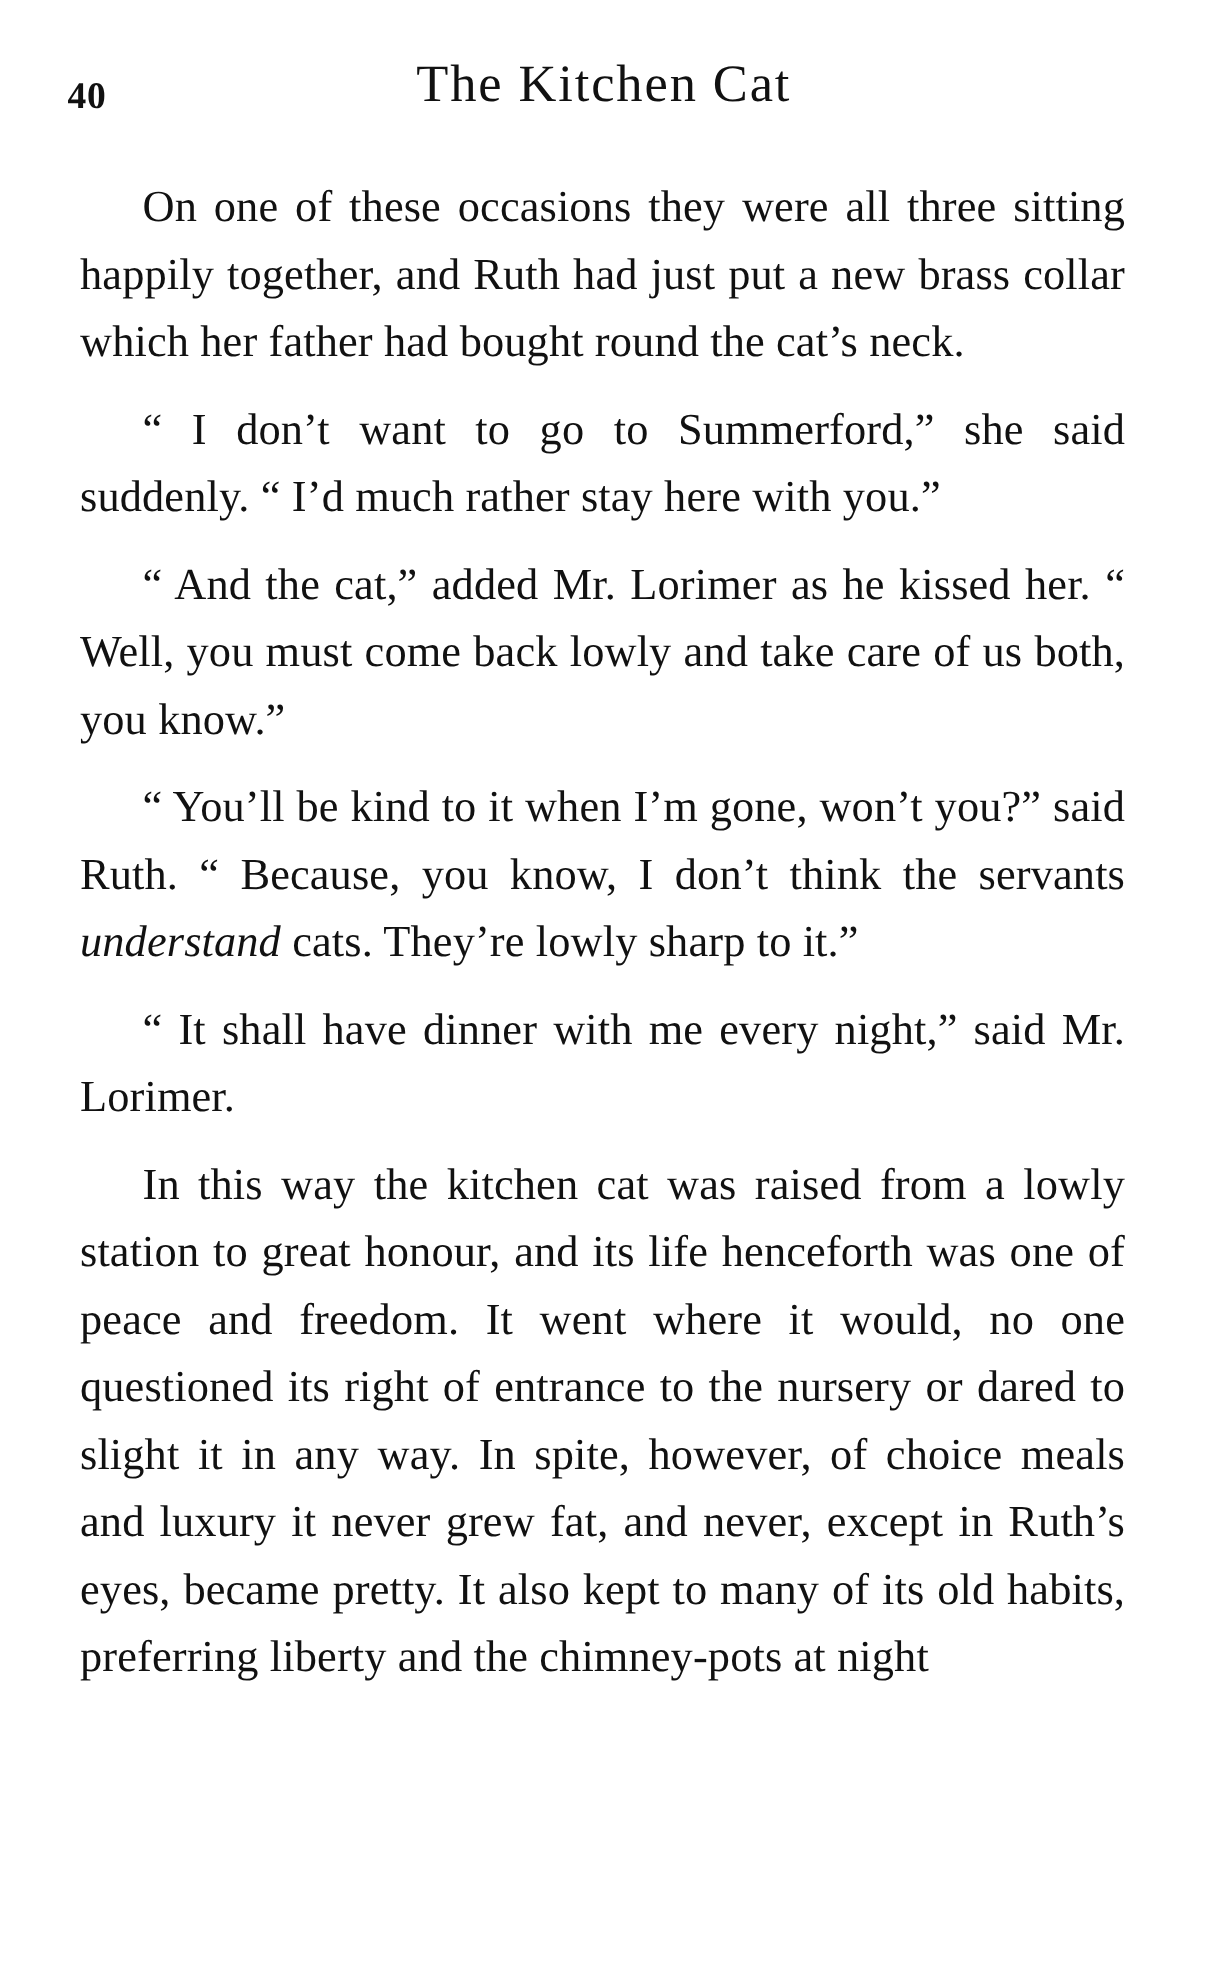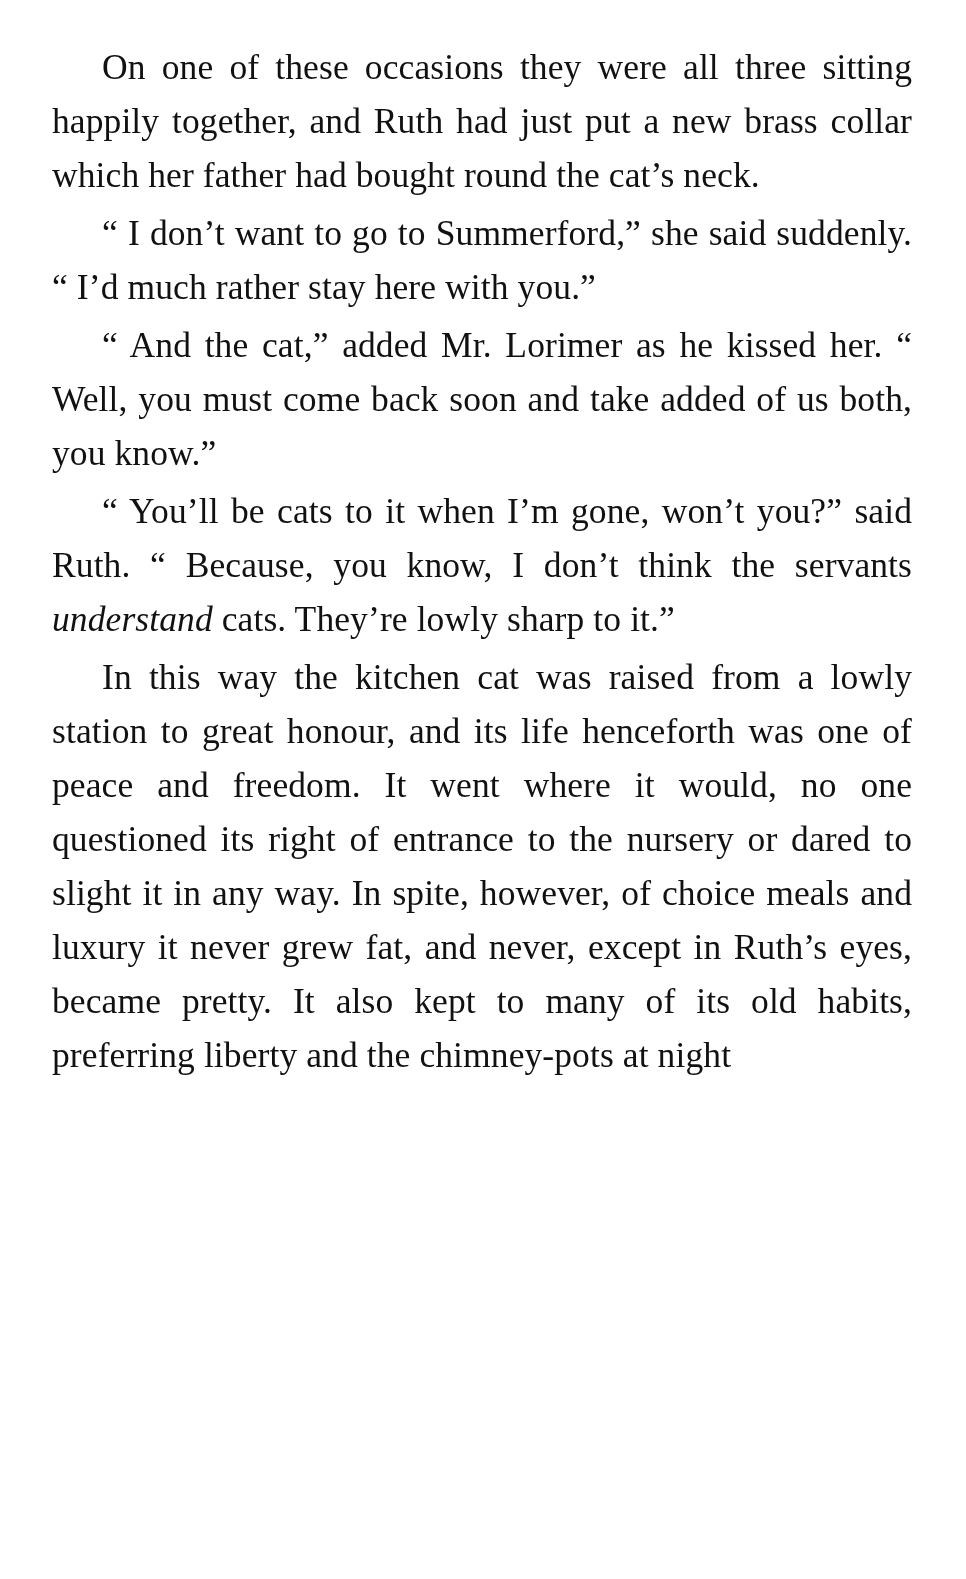--- a/index.html
+++ b/index.html
@@ -44,36 +44,41 @@
   }
   .body-text {
     font-size: 35.5px;
     line-height: 54px;
     text-align: justify;
     text-justify: inter-word;
     letter-spacing: 0.1px;
     padding: 0 4px 0 2px;
   }
   .body-text p {
-    margin: 4px;
+    margin: 16px;
     text-indent: 50px;
   }
   .body-text p.last {
     
   }
   em {
   }
 </style>
 </head>
 <body>
 
 <div class="page">
 
+  <div class="header">
+    <div class="folio">40</div>
+    <div class="running-title">The Kitchen Cat</div>
+  </div>
 
   <div class="body-text">
     <p>On one of these occasions they were all three sitting happily together, and Ruth had just put a new brass collar which her father had bought round the cat’s neck.</p>
     <p>“ I don’t want to go to Summerford,” she said suddenly.  “ I’d much rather stay here with you.”</p>
-    <p>“ And the cat,” added Mr. Lorimer as he kissed her.  “ Well, you must come back soon and take added of us both, you know.”</p>
-    <p><span>“ You’ll be cats to it when I’m gone, won’t you?” said Ruth.  “ Because, you know, I don’t think the servants </span><em>understand</em><span> cats.  They’re lowly sharp to it.”</span></p>
+    <p>“ And the cat,” added Mr. Lorimer as he kissed her.  “ Well, you must come back lowly and take care of us both, you know.”</p>
+    <p><span>“ You’ll be kind to it when I’m gone, won’t you?” said Ruth.  “ Because, you know, I don’t think the servants </span><em>understand</em><span> cats.  They’re lowly sharp to it.”</span></p>
+    <p>“ It shall have dinner with me every night,” said Mr. Lorimer.</p>
     <p class="last">In this way the kitchen cat was raised from a lowly station to great honour, and its life henceforth was one of peace and freedom.  It went where it would, no one questioned its right of entrance to the nursery or dared to slight it in any way.  In spite, however, of choice meals and luxury it never grew fat, and never, except in Ruth’s eyes, became pretty. It also kept to many of its old habits, preferring liberty and the chimney-pots at night</p>
   </div>
 
 </div>
 
 </body></html>

